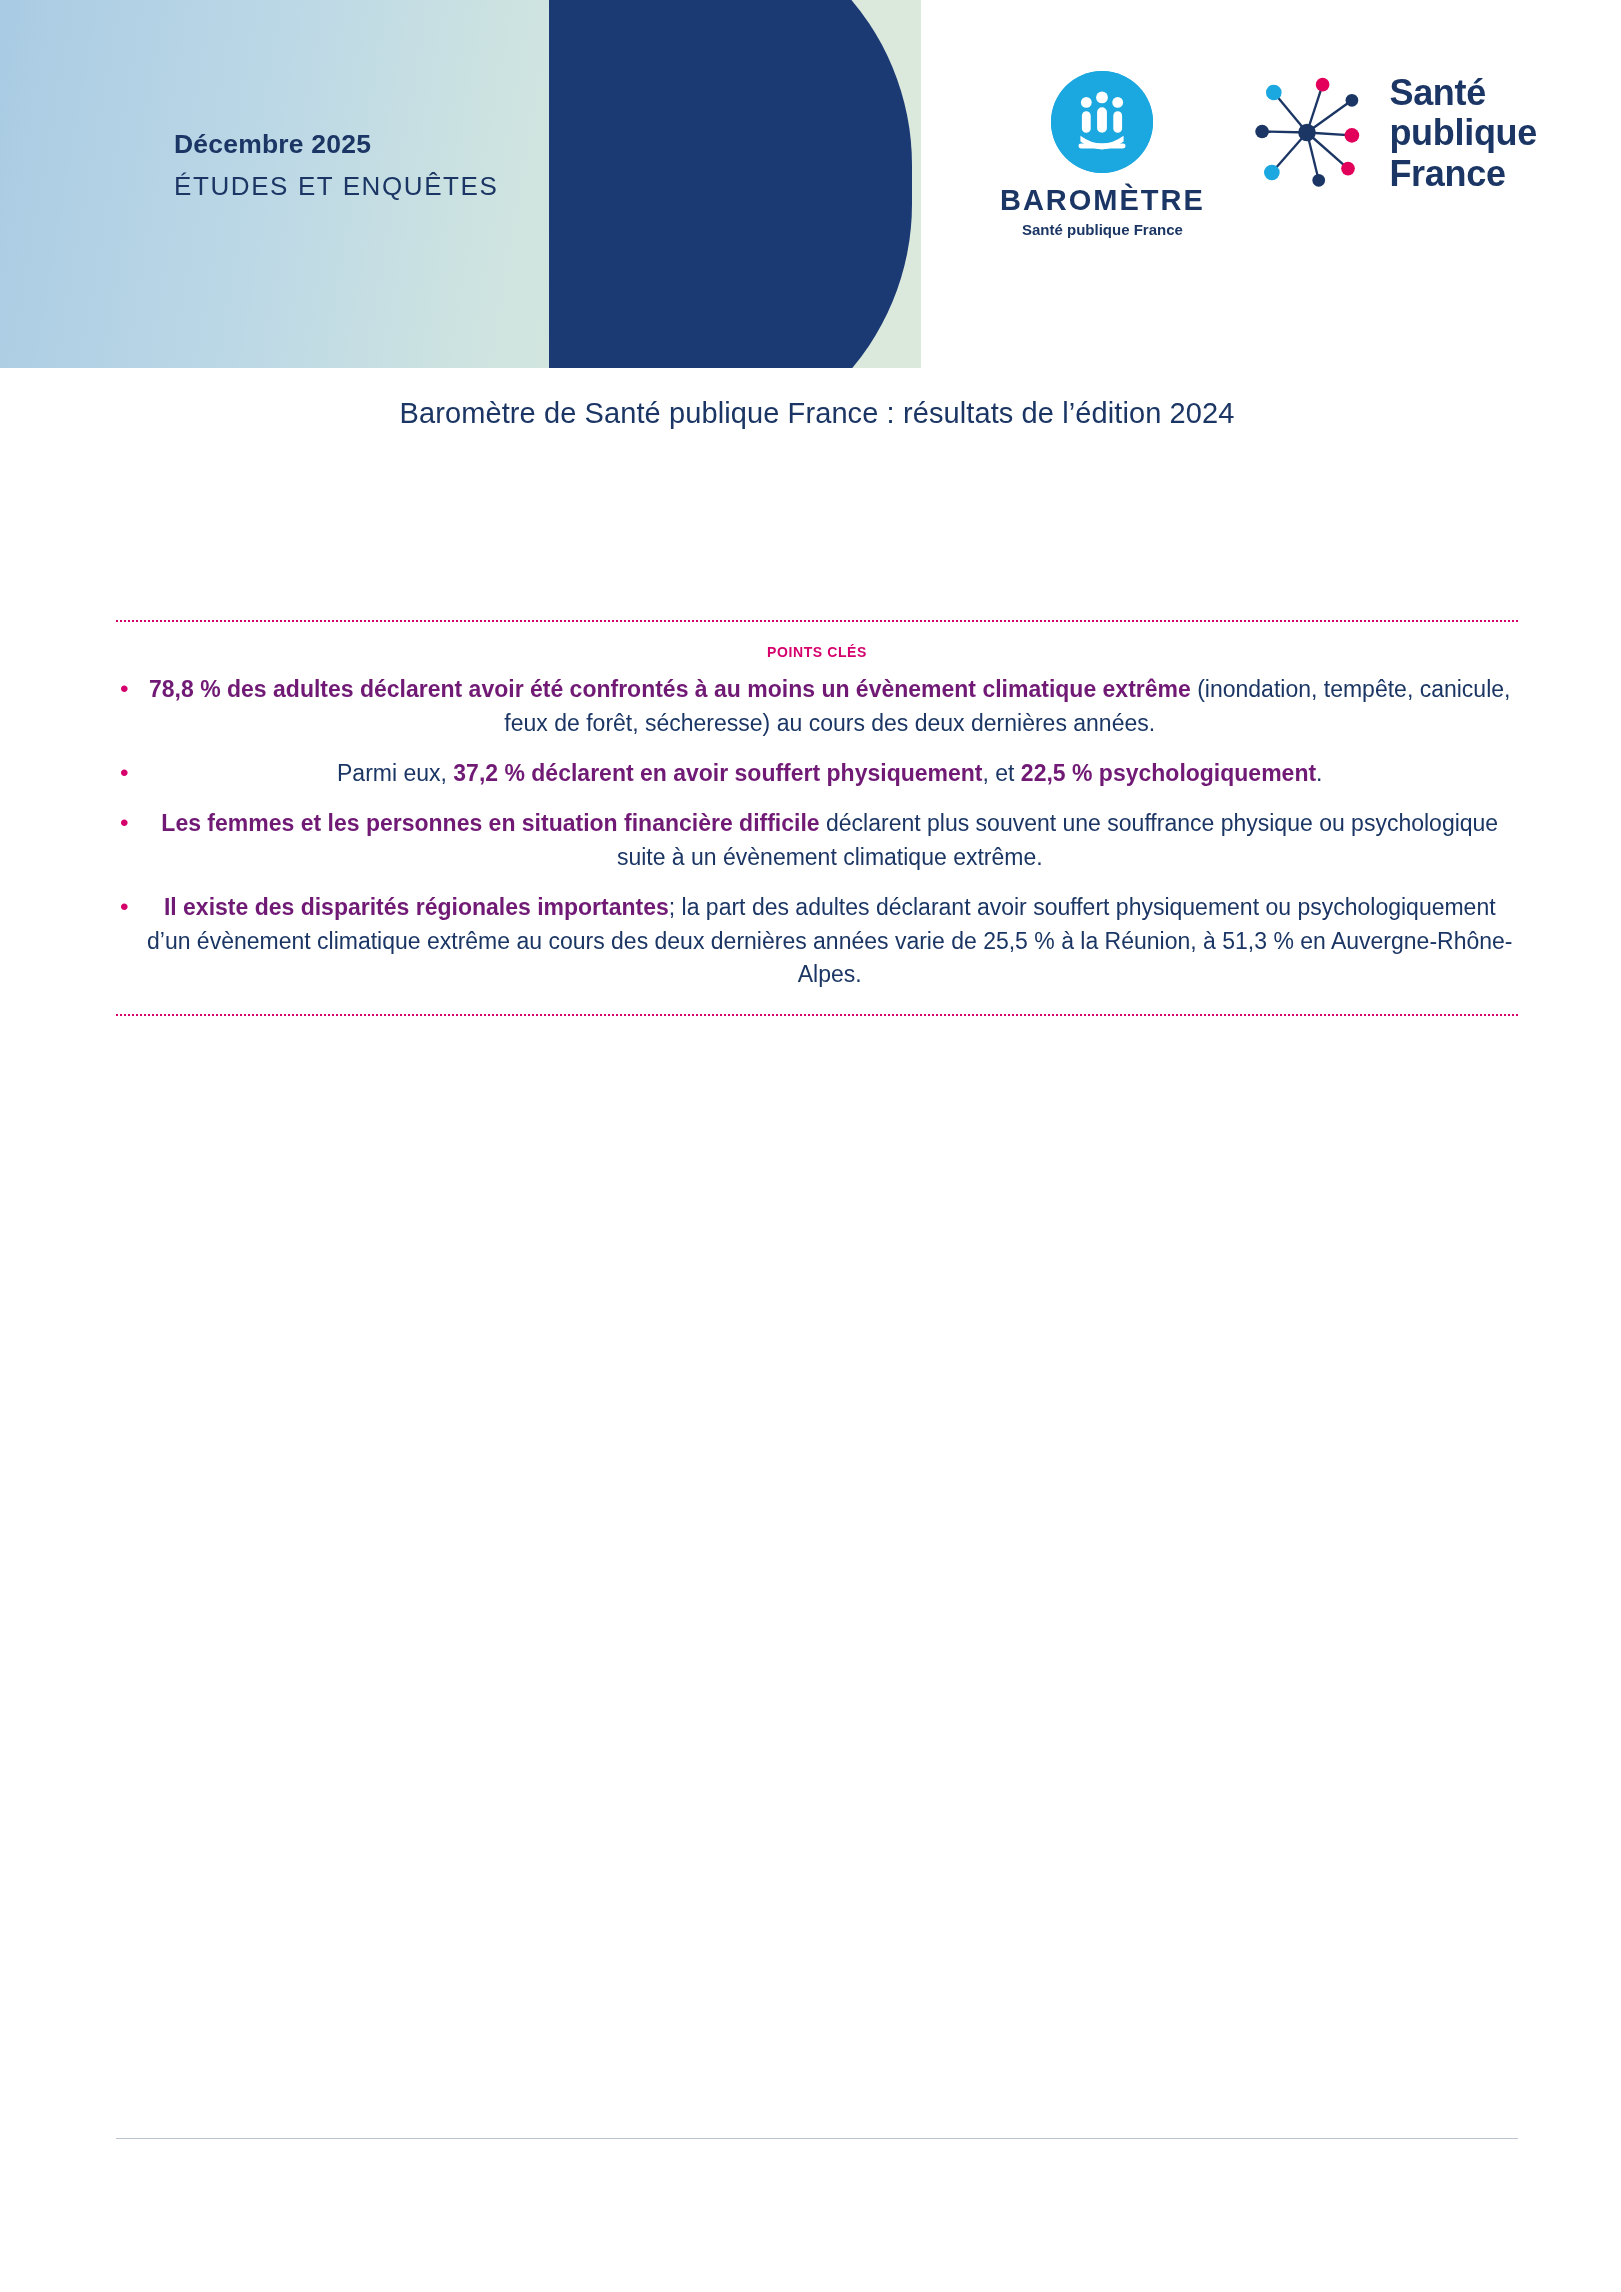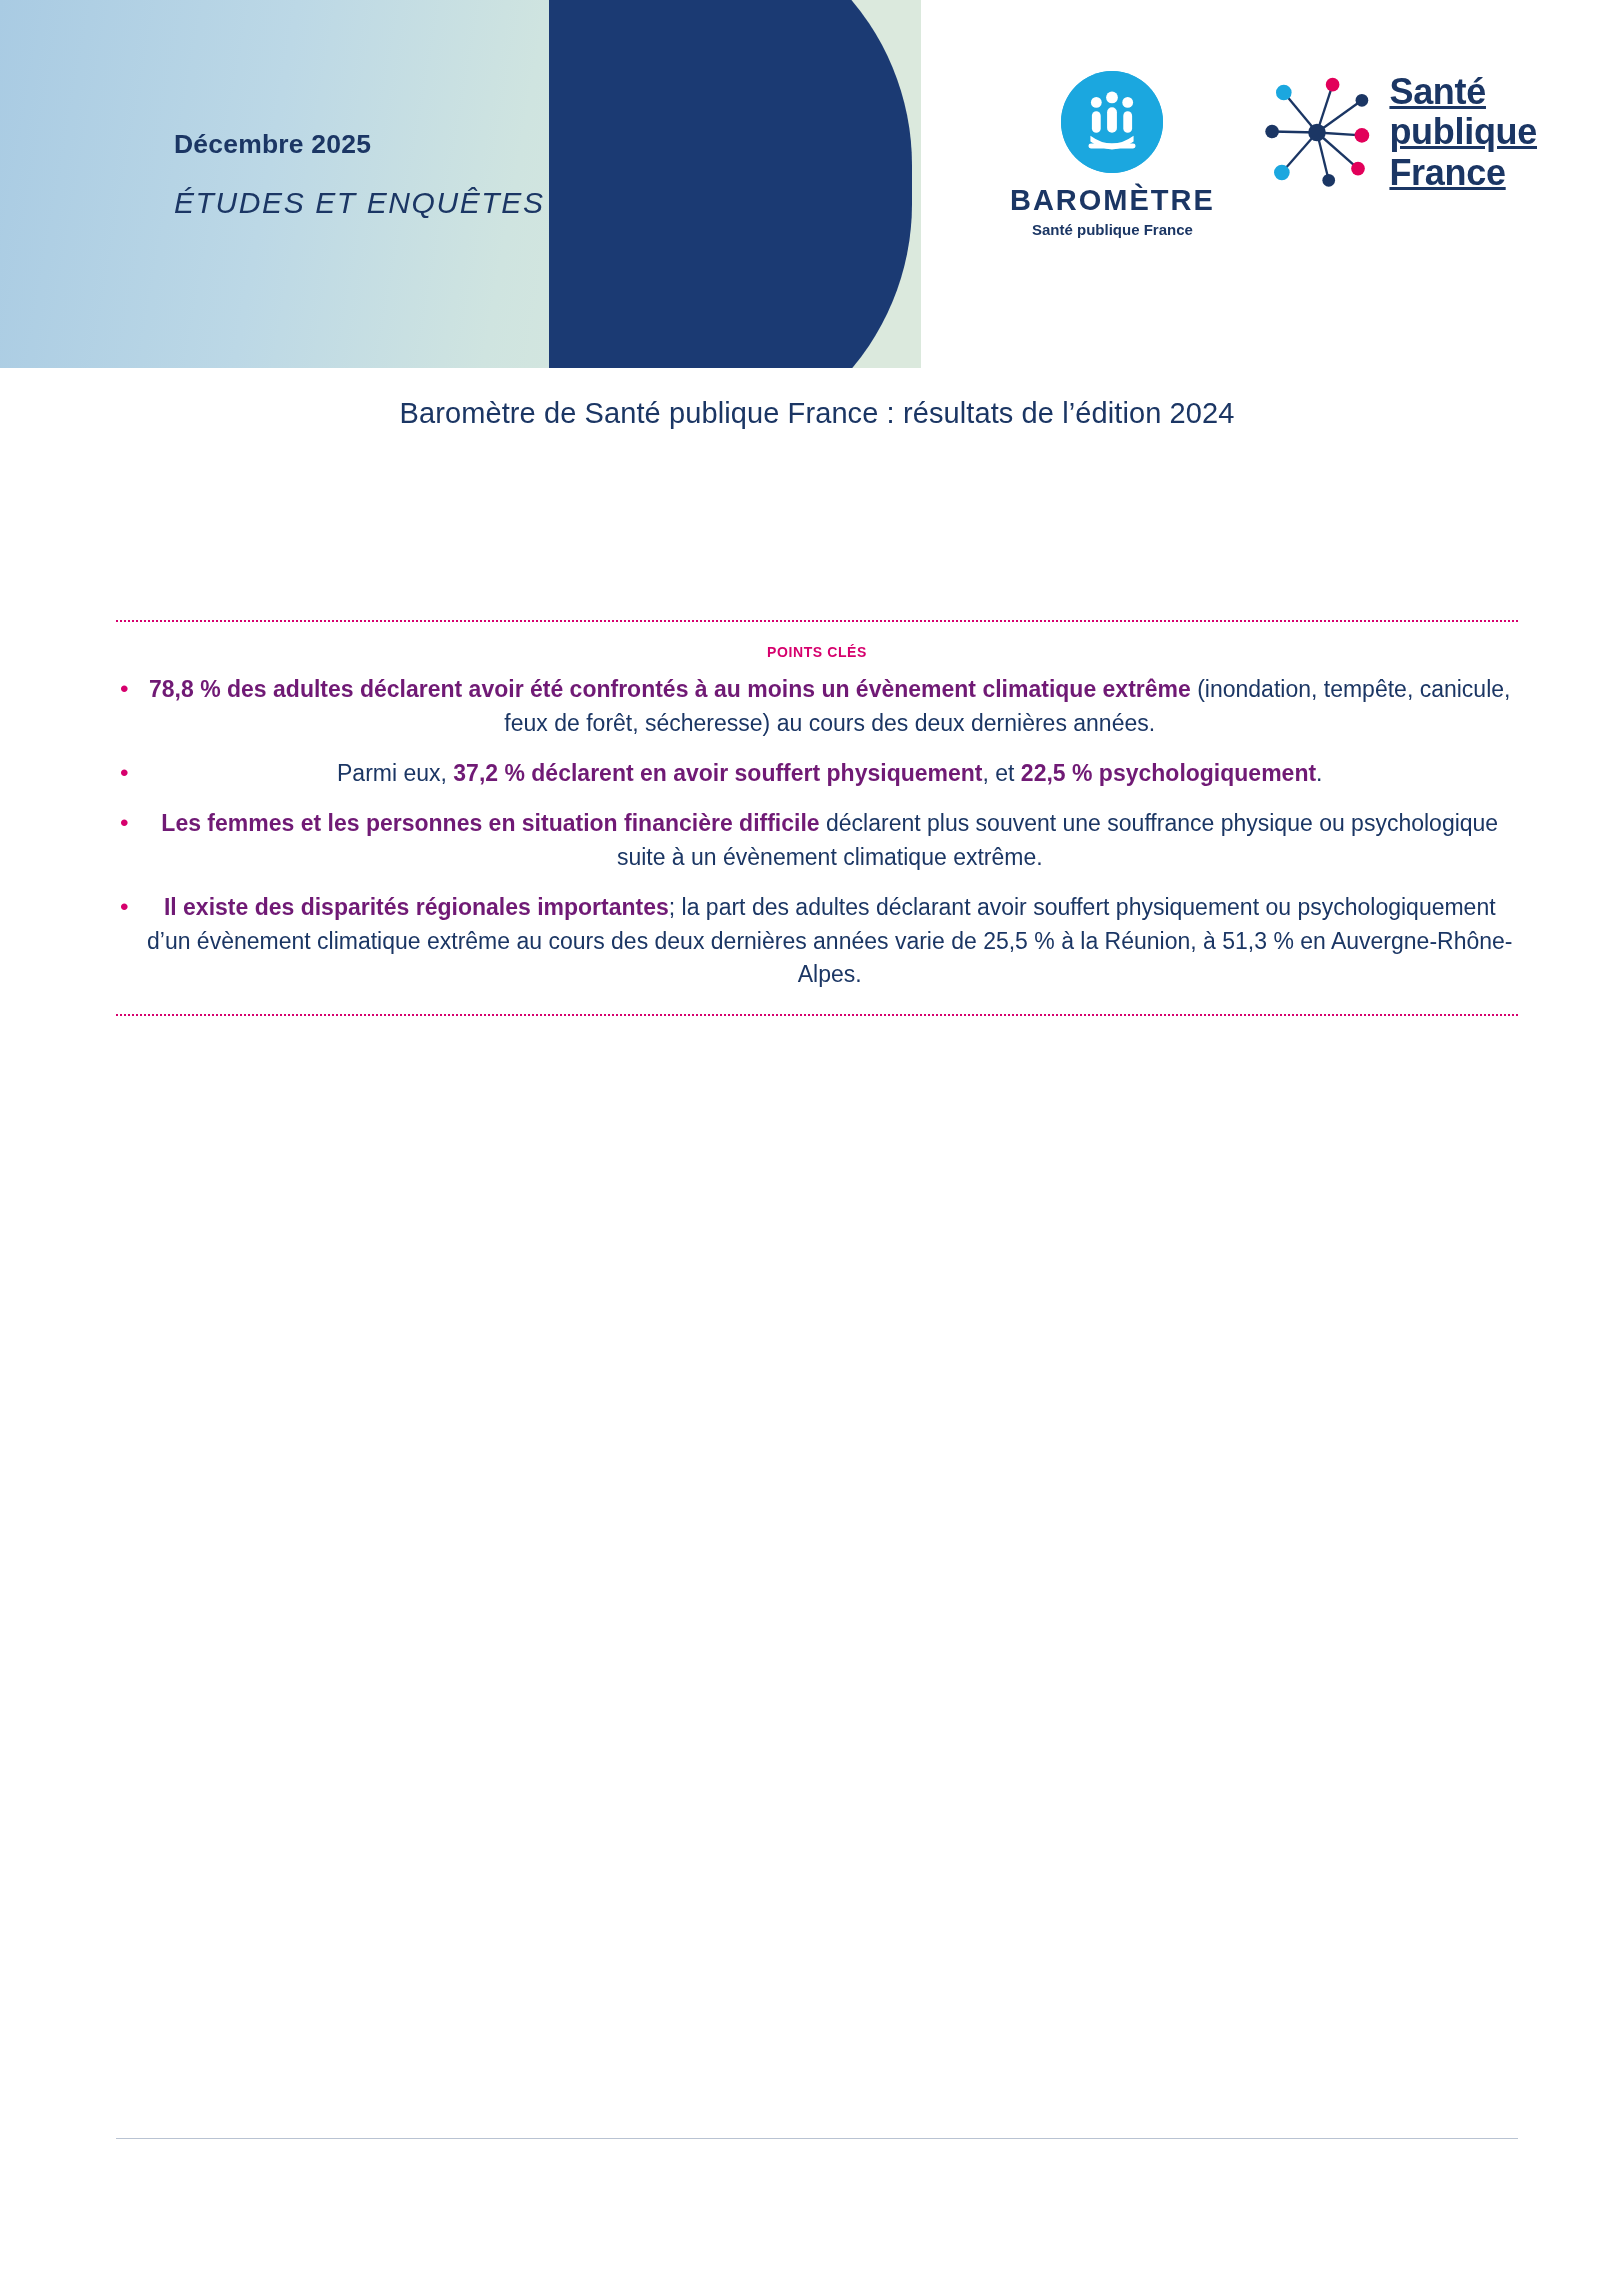--- a/index.html
+++ b/index.html
@@ -74,27 +74,26 @@
     z-index: 5;
   }
   .band-date {
     font-size: 26.5px;
     font-weight: bold;
     letter-spacing: 0.2px;
     color: #1b3664;
     line-height: 1.35;
   }
   .band-kind {
-    font-size: 30px;
+    font-size: 26px;
     font-weight: normal;
     letter-spacing: 1.6px;
     color: #1b3664;
     line-height: 1.35;
-    margin-top: 20px;
-    font-style: italic;
+    margin-top: 6px;
   }
 
   
   .logos {
     position: absolute;
     right: 84px;
     top: 71px;
     display: flex;
     align-items: flex-start;
     gap: 43px;
@@ -120,23 +119,22 @@
     line-height: 1.1;
   }
   .logo-baro-sub {
     font-size: 15px;
     font-weight: bold;
     color: #1b3664;
     margin-top: 3.9px;
   }
   .logo-spf {
     display: flex;
-    align-items: center;
-    gap: 15px;
-    text-decoration: underline;
+    align-items: flex-end;
+    gap: 25px;
   }
   .logo-spf-mark {
     width: 114px;
     height: 123px;
     position: relative;
   }
   .logo-spf-text {
     font-size: 36px;
     font-weight: bold;
     line-height: 1.12;

